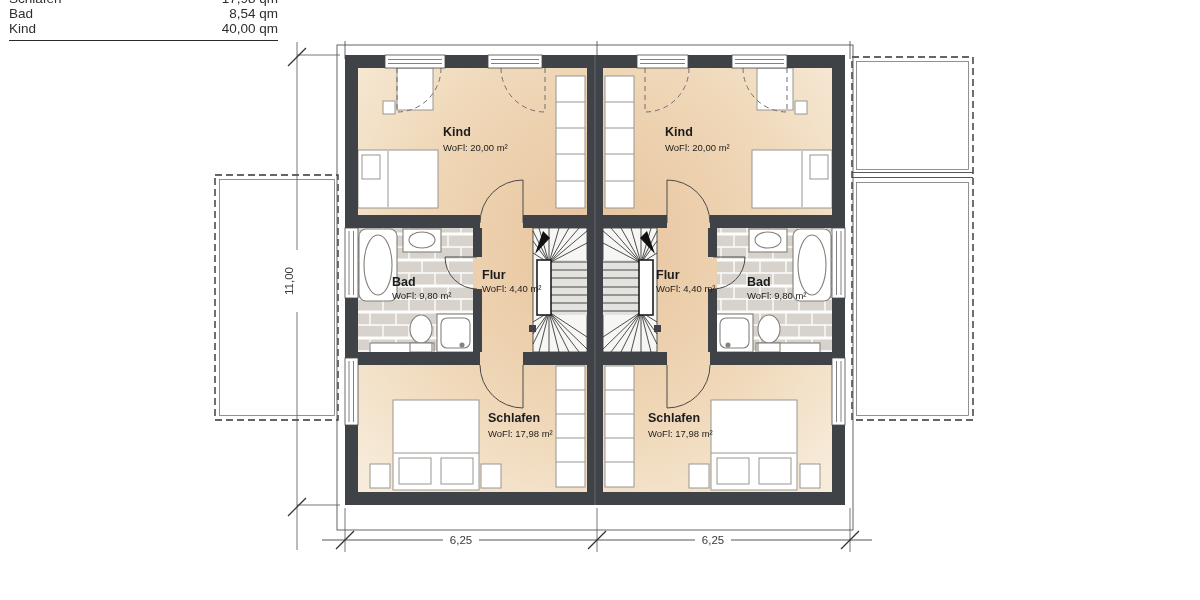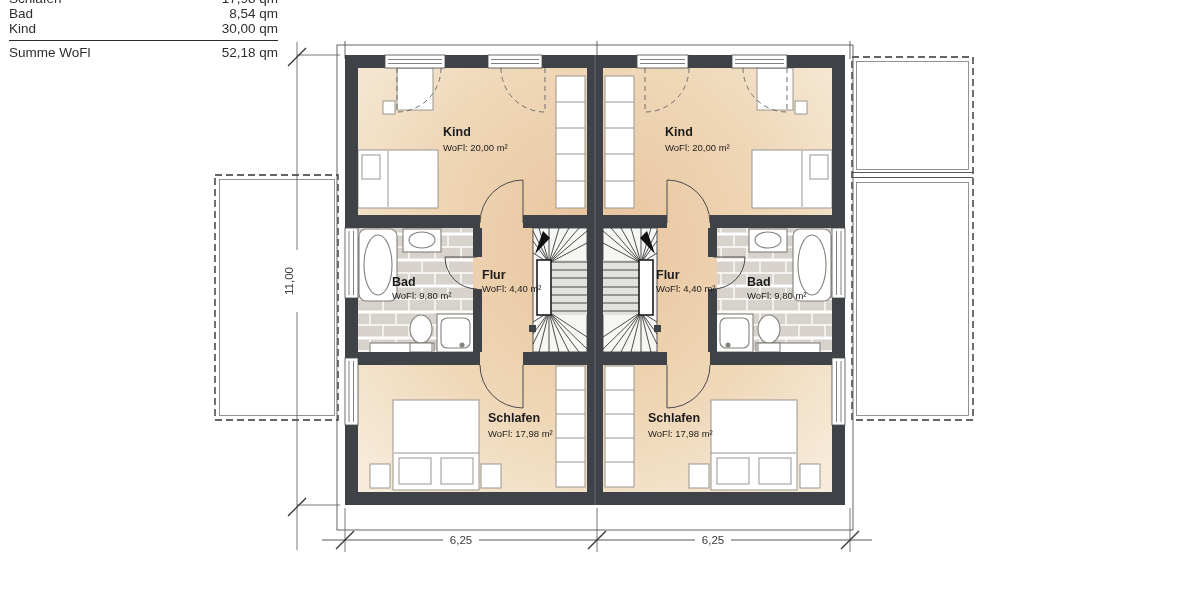--- a/index.html
+++ b/index.html
@@ -26,27 +26,23 @@
     <div class="lrow">
       <span>Schlafen</span>
       <span>17,98 qm</span>
     </div>
     <div class="lrow">
       <span>Bad</span>
       <span>8,54 qm</span>
     </div>
     <div class="lrow">
       <span>Kind</span>
-      <span>30,00 qm</span>
+      <span>40,00 qm</span>
     </div>
     <div class="lrule"></div>
-    <div class="ltotal">
-      <span>Summe WoFl</span>
-      <span>52,18 qm</span>
-    </div>
   </div>
 
   <svg width="1200" height="600" viewBox="0 0 1200 600">
     <defs>
       <pattern id="tiles" width="26" height="26" patternUnits="userSpaceOnUse">
         <rect width="26" height="26" fill="#d7d3cc"></rect>
         <path d="M0,0.7 H26 M0,13 H26 M0,25.3 H26 M6,0 V13 M19,13 V26" stroke="#fdfdfc" stroke-width="1.4" fill="none"></path>
       </pattern>
       <radialGradient id="floorGrad" gradientUnits="userSpaceOnUse" cx="595" cy="245" r="330">
         <stop offset="0" stop-color="#e8c39c"></stop>

